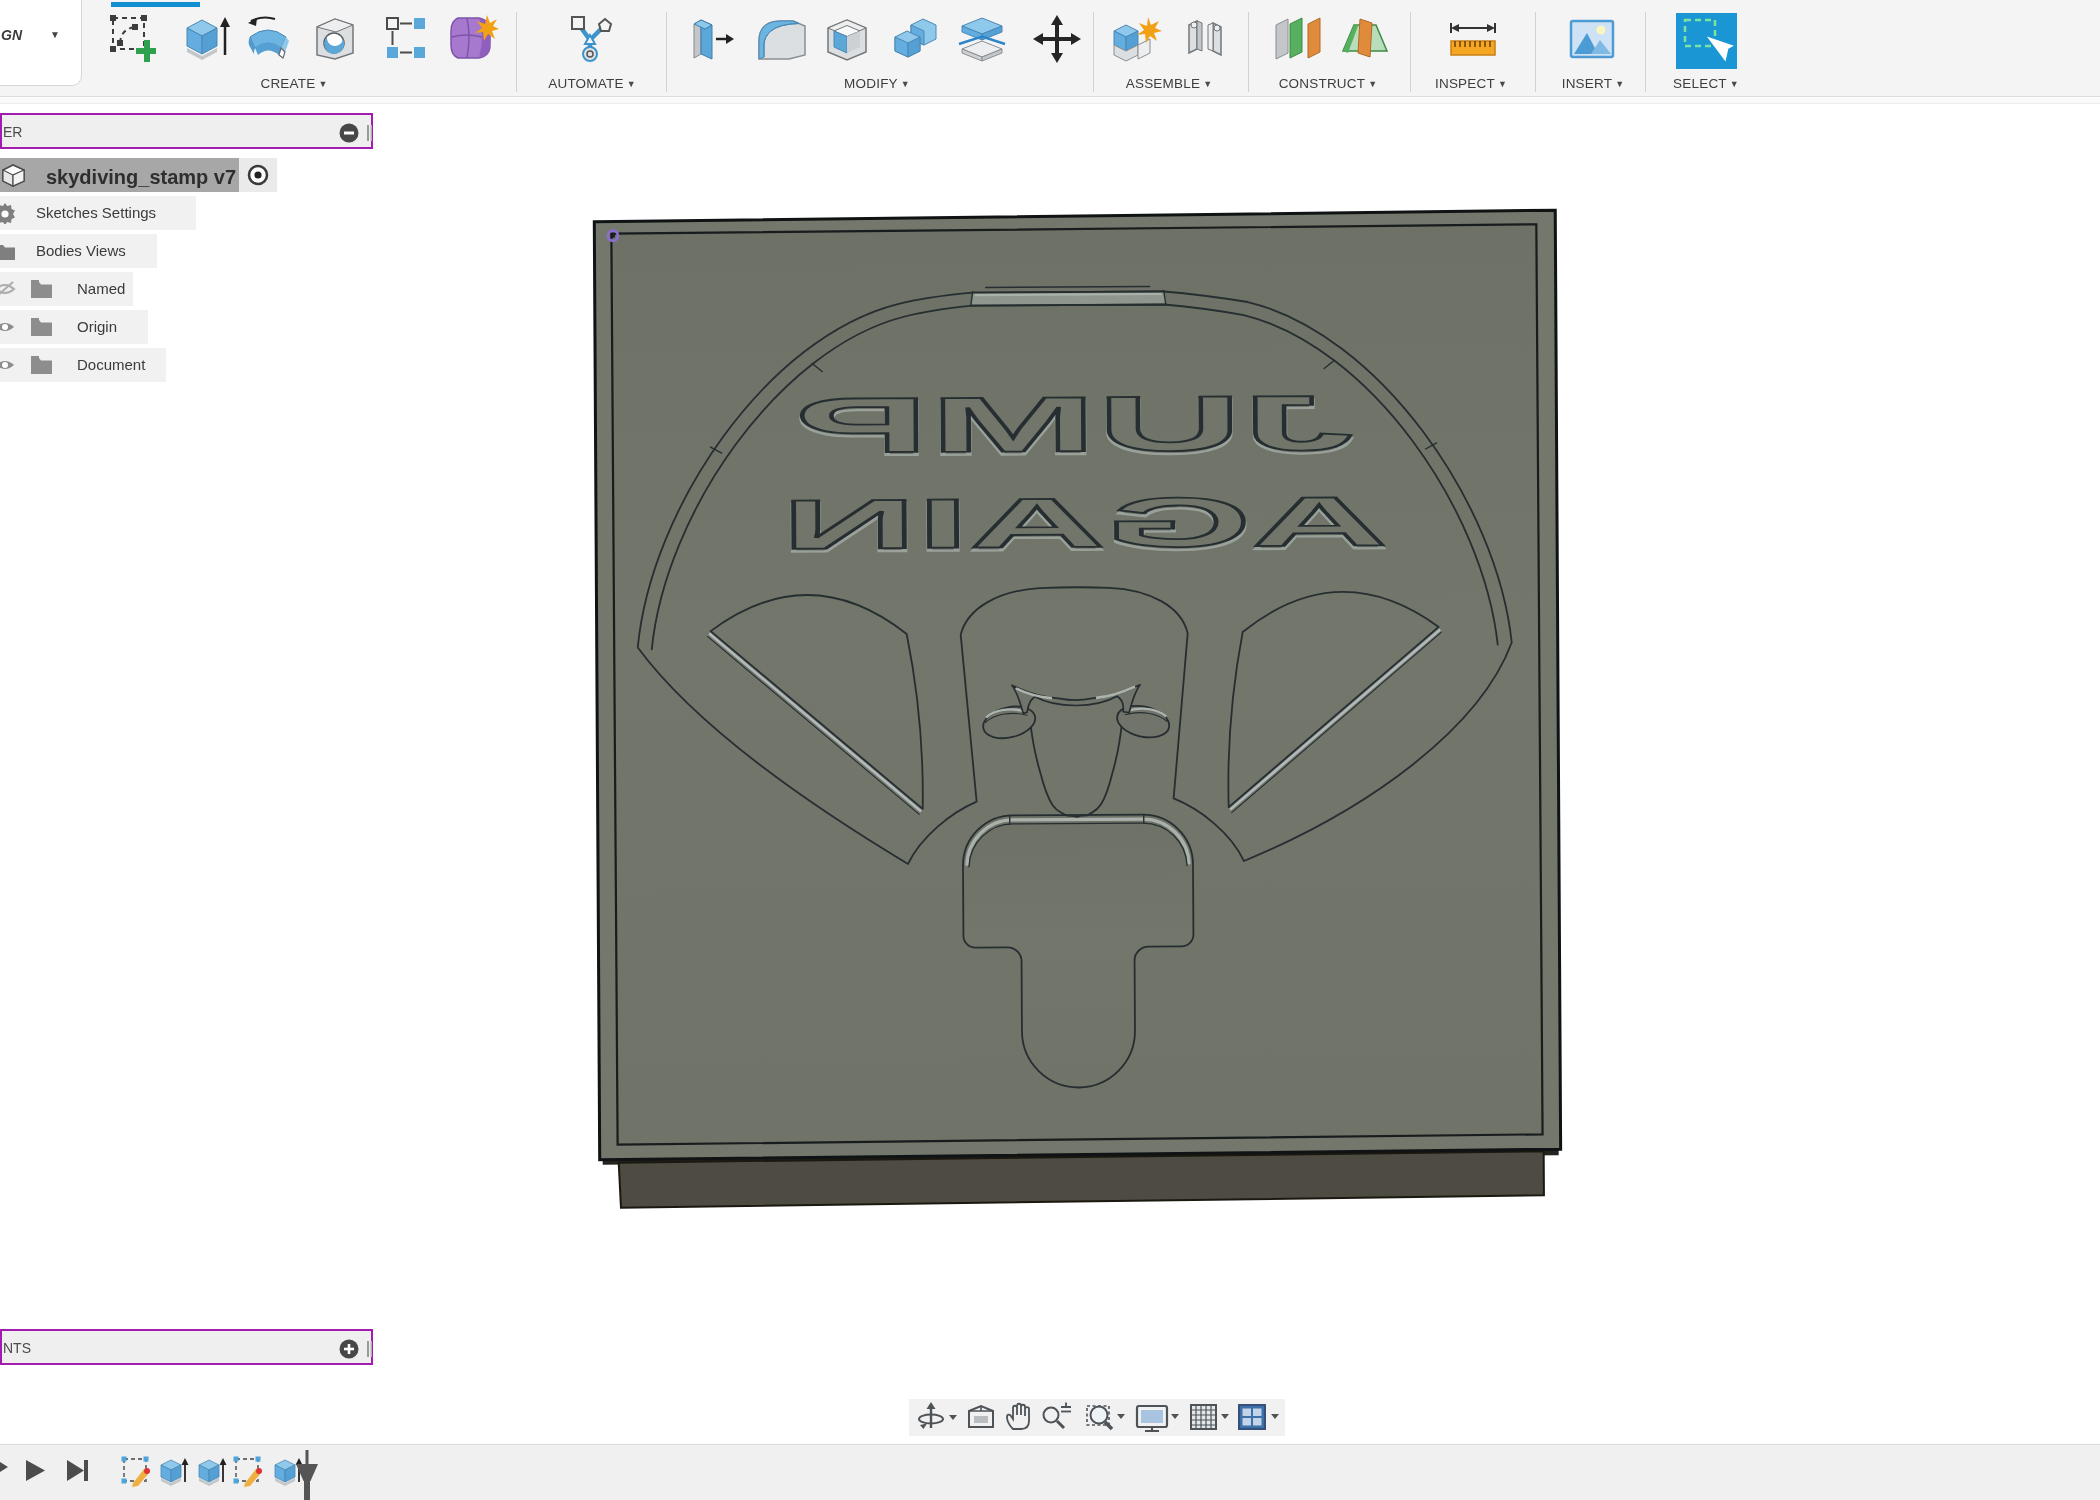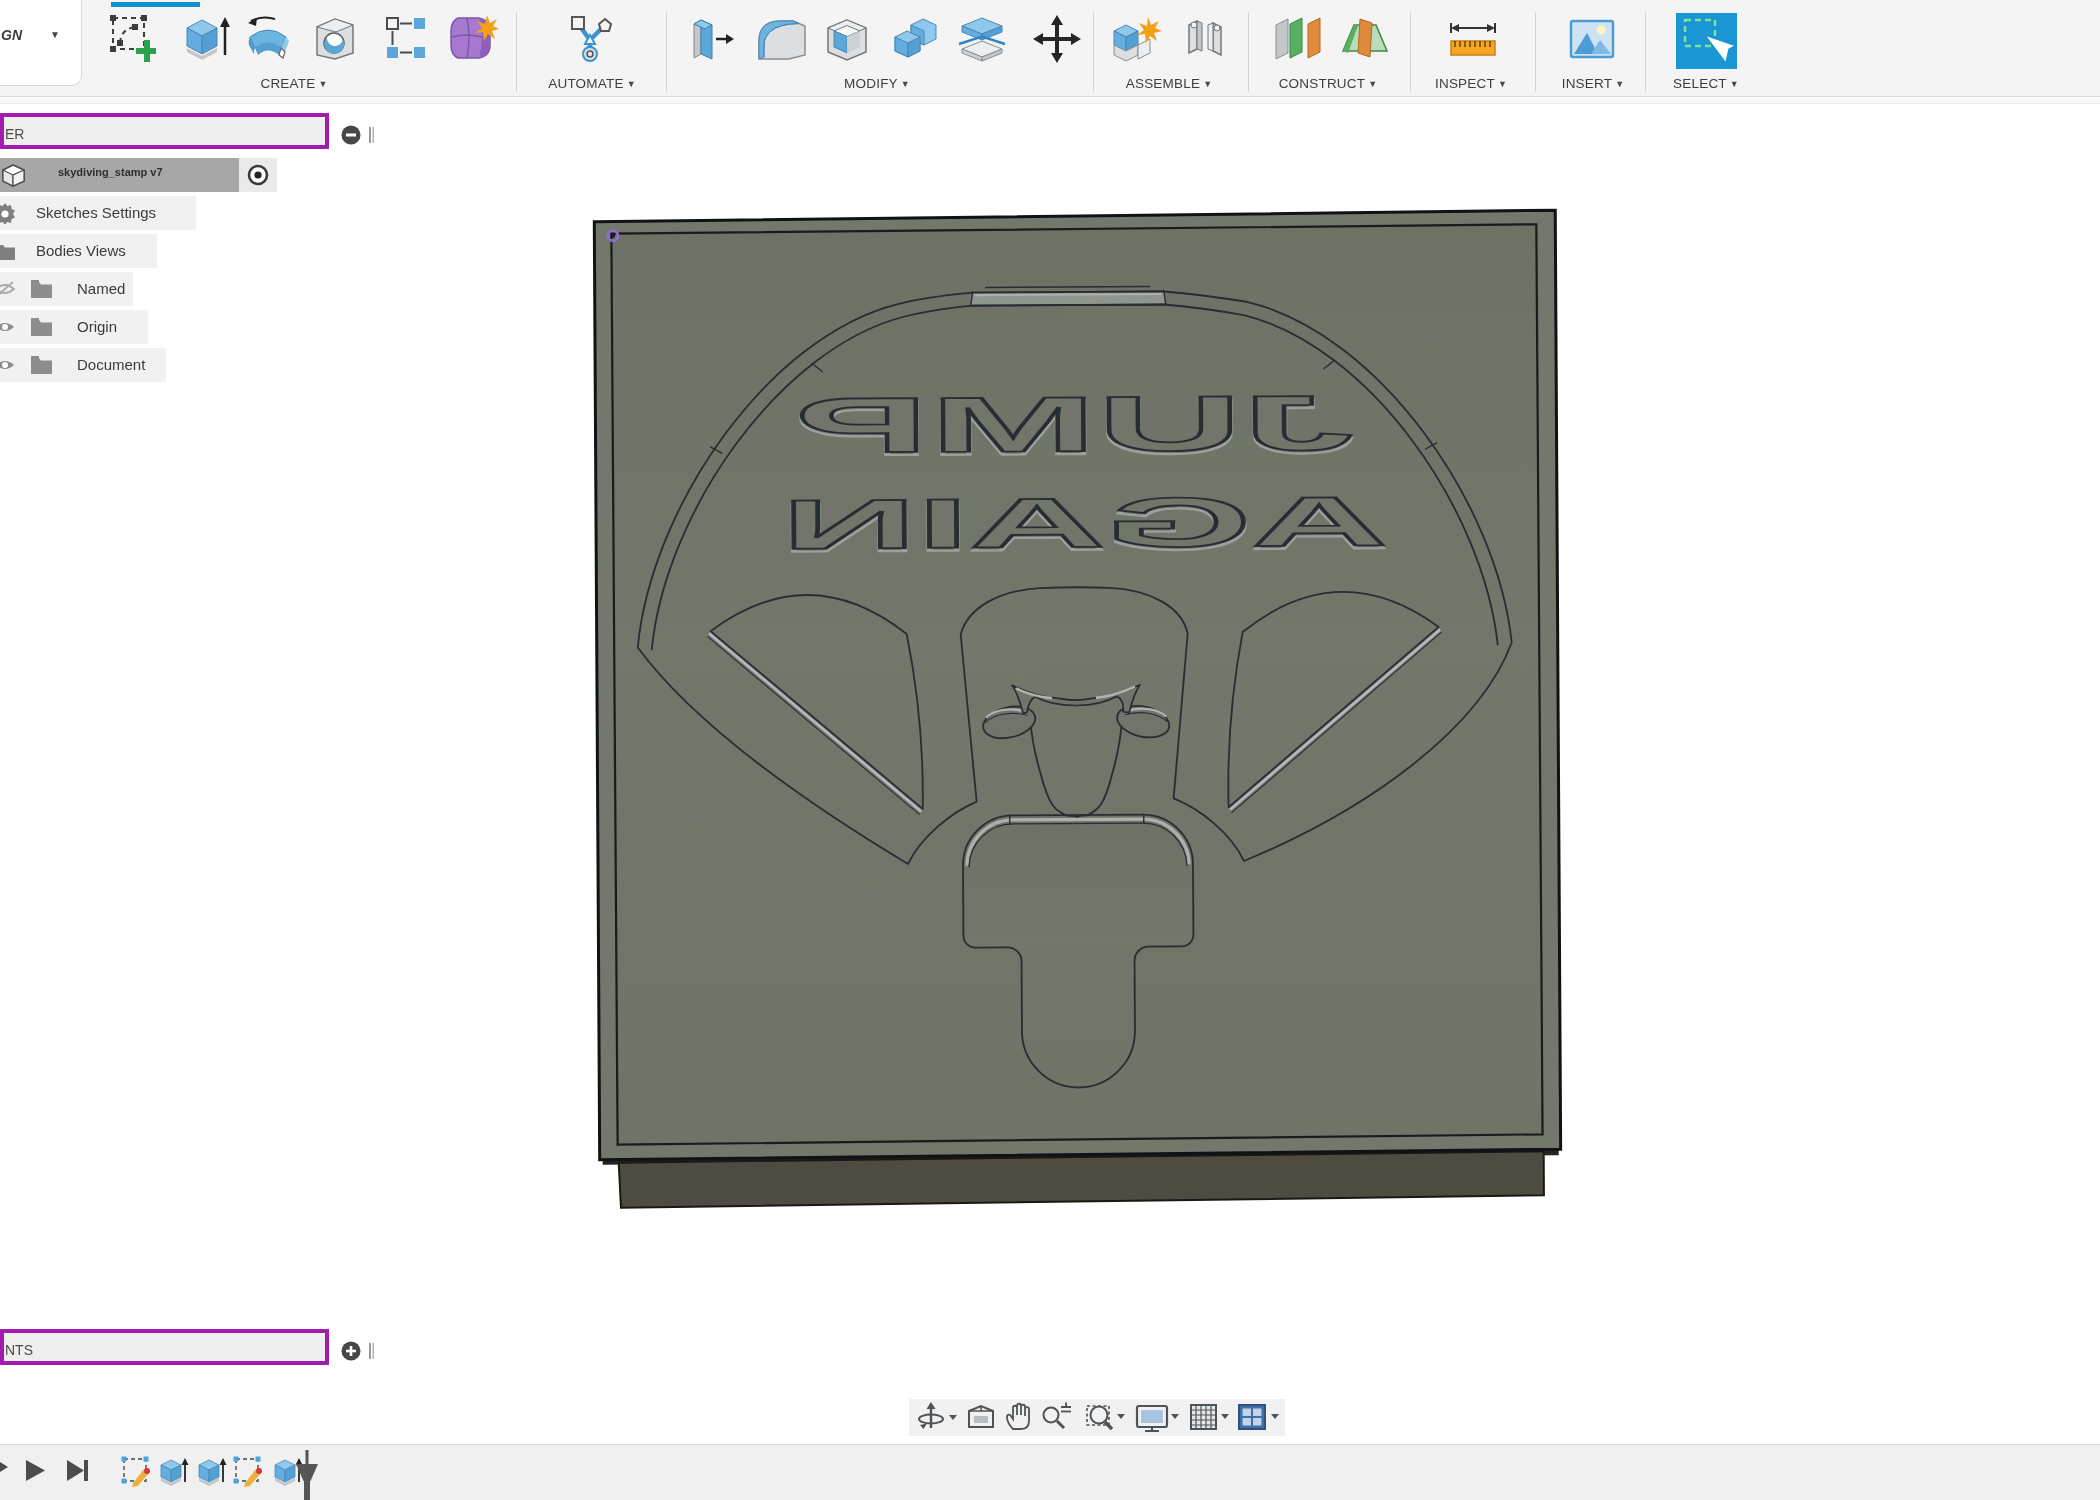--- a/index.html
+++ b/index.html
@@ -14,22 +14,22 @@
              transform:translateX(-50%); white-space:nowrap; letter-spacing:.2px; }
   .tblabel .car { font-size:9px; color:#4a4a4a; position:relative; top:-1.5px; margin-left:3px;}
   .icon { position:absolute; top:15px; }
   #gnbox { position:absolute; left:-20px; top:-10px; width:102px; height:96px;
            background:#fff; border:1px solid #d6d6d6; border-bottom-right-radius:10px; }
   #gnbox span { position:absolute; left:20px; top:36px; font-size:14px; font-weight:bold; color:#3c3c3c;font-style:italic;}
   #gnbox .car { font-size:10px; font-weight:normal; position:relative; top:-2px; margin-left:8px; color:#444;}
   #bluebar { position:absolute; left:111px; top:2px; width:89px; height:5px; background:#1090d0; }
 
   
-  .phead { position:absolute; left:0; width:329px; height:36px; background:#efefef;
-           border:4px solid #a21caf; }
+  .phead { position:absolute; left:0; width:373px; height:36px; background:#efefef;
+           border:2px solid #a21caf; }
   .phead .ptxt { position:absolute; left:1px; top:9px; font-size:14px; color:#4c4c4c; }
   .brow { position:absolute; left:0; height:34px; }
   .brow .bg { position:absolute; left:0; top:0; height:34px; background:#f1f1f1; }
   .brow .txt { position:absolute; top:8px; font-size:15px; color:#3b3b3b; white-space:nowrap;}
 
   
   #bstrip { position:absolute; left:0; top:1444px; width:2100px; height:56px;
             background:#f0f0f0; border-top:1px solid #d8d8d8; }
   #navbar { position:absolute; left:909px; top:1399px; width:376px; height:37px; background:#f1f1f1; }
 </style>
@@ -235,21 +235,21 @@
 <div style="position:absolute;left:0;top:98px;width:2100px;height:6px;background:#fafafa;border-bottom:1px solid #ececec"></div>
 <div id="btree">
  <div class="brow" style="top:158px">
   <div class="bg" style="width:239px;background:#a7a7a7"></div>
   <div class="bg" style="left:239px;width:38px;background:#eaeaea"></div>
   <svg class="abs" style="left:1px;top:5px" width="26" height="25" viewBox="0 0 26 25">
    <polygon points="2,7 12,2 23,7 23,18 12,23 2,18" fill="#fdfdfd" stroke="#4c4c4c" stroke-width="1.6"></polygon>
    <polygon points="2,7 12,12 12,23 2,18" fill="#e8e8e8" stroke="#4c4c4c" stroke-width="1.2"></polygon>
    <polygon points="23,7 12,12 12,23 23,18" fill="#f4f4f4" stroke="#4c4c4c" stroke-width="1.2"></polygon>
   </svg>
-  <span class="txt" style="left:58px;font-weight:bold;color:#2e2e2e;font-size:11px">skydiving_stamp v7</span>
+  <span class="txt" style="left:46px;font-weight:bold;color:#2e2e2e;font-size:20px">skydiving_stamp v7</span>
   <svg class="abs" style="left:246px;top:5px" width="24" height="24" viewBox="0 0 24 24">
    <circle cx="12" cy="12" r="9" fill="#fdfdfd" stroke="#3a3a3a" stroke-width="2.6"></circle>
    <circle cx="12" cy="12" r="3.6" fill="#222"></circle>
   </svg>
  </div>
  <div class="brow" style="top:196px">
   <div class="bg" style="width:196px"></div>
   <svg class="abs" style="left:-6px;top:6px" width="22" height="22" viewBox="0 0 22 22">
    <path fill="#7f7f7f" d="M 11,1 L 13.2,4 L 17,3 L 17.6,7 L 21,8.5 L 19,12 L 21,15.5 L 17.6,17 L 17,21 L 13.2,20 L 11,23 L 8.8,20 L 5,21 L 4.4,17 L 1,15.5 L 3,12 L 1,8.5 L 4.4,7 L 5,3 L 8.8,4 Z"></path>
    <circle cx="11" cy="12" r="3.6" fill="#fff"></circle>

